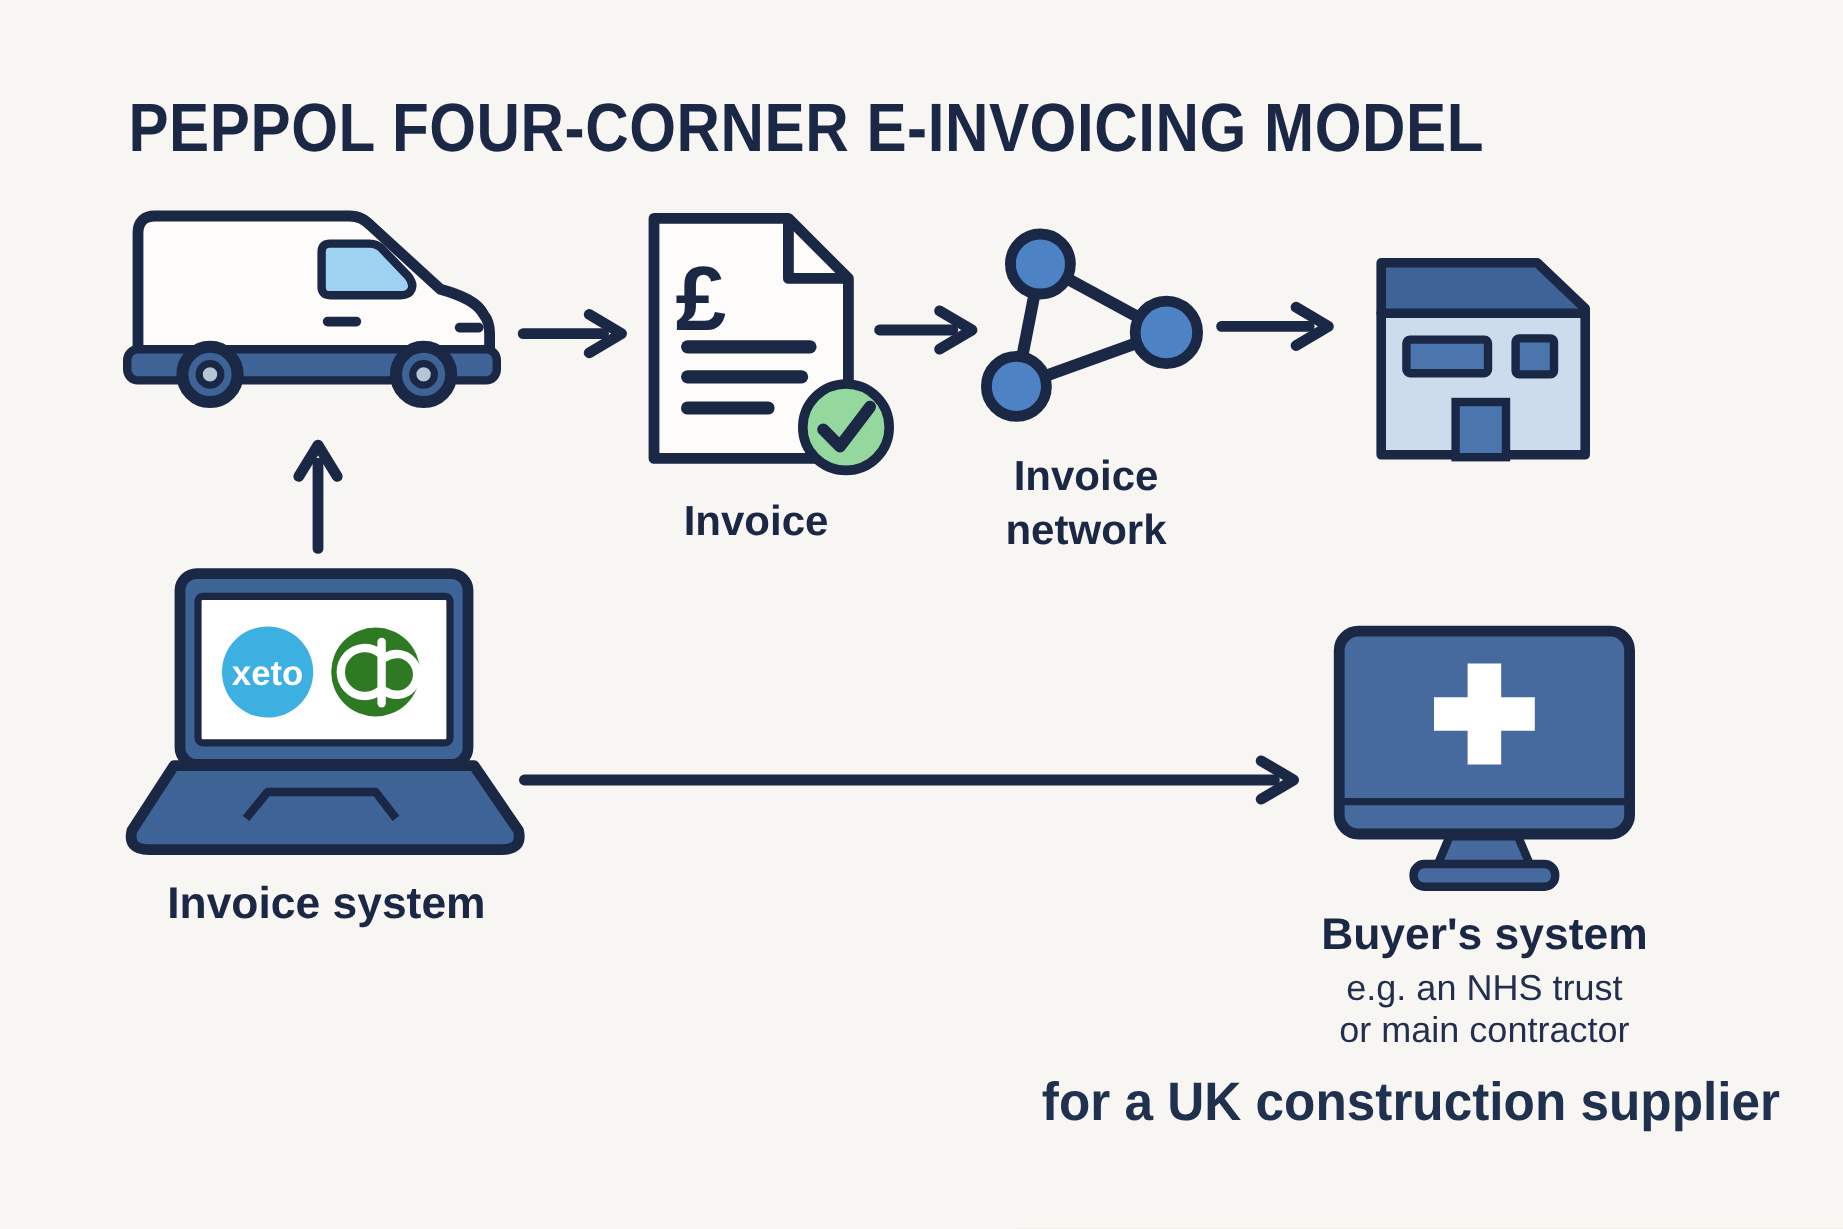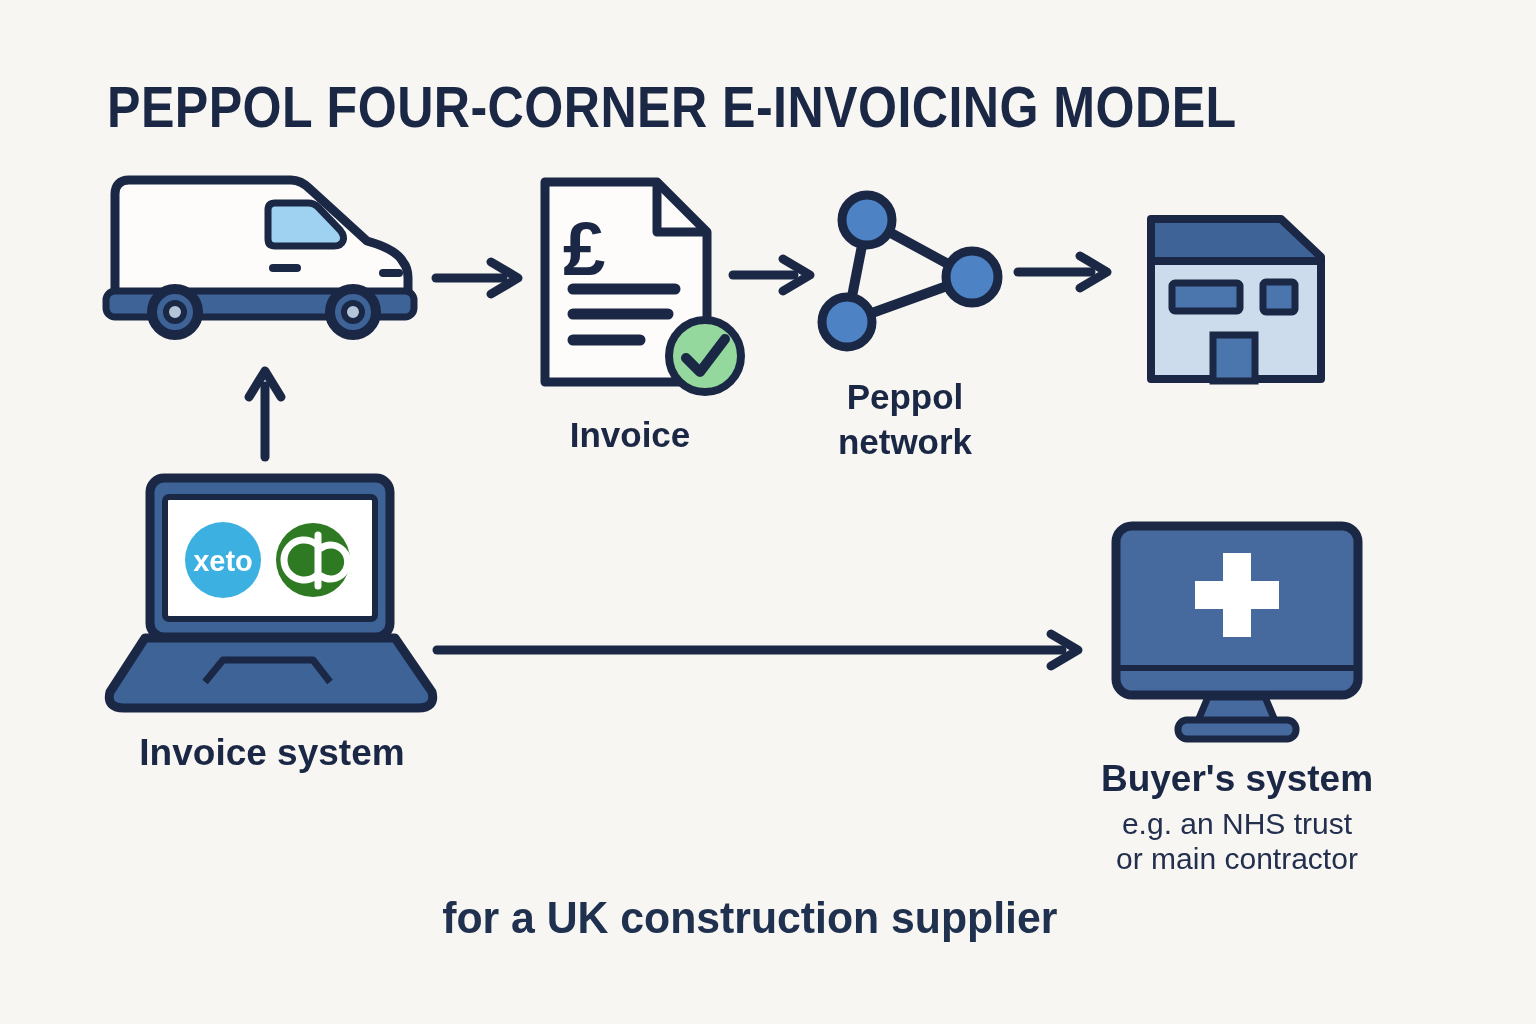--- a/index.html
+++ b/index.html
@@ -30,21 +30,21 @@
   #title span{display:inline-block;transform:scaleX(0.88);transform-origin:center;white-space:nowrap;}
   .node-label{
     text-align:center;font-weight:700;font-size:35px;color:var(--navy);line-height:45px;
   }
   .node-label.tight{line-height:38px;}
   #supplier-label,#buyer-label{font-size:37px;}
   #buyer-sublabel{
     text-align:center;font-weight:400;font-size:30px;color:#232f4e;line-height:35px;
   }
   #footer-caption{
-    left:0;top:892px;width:1500px;text-align:center;font-size:45px;font-weight:700;color:#20304f;
+    left:0;top:892px;width:1500px;text-align:right;font-size:45px;font-weight:700;color:#20304f;
   }
   #footer-caption span{display:inline-block;transform:scaleX(0.95);transform-origin:center;white-space:nowrap;}
   svg{display:block;overflow:visible;}
 </style>
 </head>
 <body>
 
 <div id="canvas">
 
   <div class="abs" id="title">
@@ -92,21 +92,21 @@
   </svg>
 
   <svg class="abs" style="left:818px;top:193px" width="186" height="162" viewBox="0 0 186 162">
     <line x1="49" y1="27" x2="154" y2="84" stroke="var(--navy)" stroke-width="10"></line>
     <line x1="154" y1="84" x2="29" y2="129" stroke="var(--navy)" stroke-width="10"></line>
     <line x1="29" y1="129" x2="49" y2="27" stroke="var(--navy)" stroke-width="10"></line>
     <circle cx="49" cy="27" r="25" fill="var(--node-blue)" stroke="var(--navy)" stroke-width="9"></circle>
     <circle cx="154" cy="84" r="26" fill="var(--node-blue)" stroke="var(--navy)" stroke-width="9"></circle>
     <circle cx="29" cy="129" r="25" fill="var(--node-blue)" stroke="var(--navy)" stroke-width="9"></circle>
   </svg>
-  <div class="abs node-label" style="left:805px;top:374px;width:200px">Peppol network</div>
+  <div class="abs node-label" style="left:805px;top:374px;width:200px">Invoice network</div>
 
   <svg class="abs" style="left:1013px;top:250px" width="102" height="45" viewBox="0 0 102 45">
     <line x1="5" y1="22" x2="78" y2="22" stroke="var(--navy)" stroke-width="9" stroke-linecap="round"></line>
     <polyline points="67,6 94,22 67,38" fill="none" stroke="var(--navy)" stroke-width="9" stroke-linecap="round" stroke-linejoin="round"></polyline>
   </svg>
 
   <svg class="abs" style="left:1143px;top:215px" width="184" height="170" viewBox="0 0 184 170">
     <rect x="8" y="46" width="170" height="118" fill="var(--bldg-light)" stroke="var(--navy)" stroke-width="8" stroke-linejoin="round"></rect>
     <path d="M8,4 H138 L178,42 V46 H8 Z" fill="var(--mid-blue)" stroke="var(--navy)" stroke-width="8" stroke-linejoin="round"></path>
     <rect x="29" y="68" width="68" height="28" rx="3" fill="var(--bldg-win)" stroke="var(--navy)" stroke-width="7"></rect>

